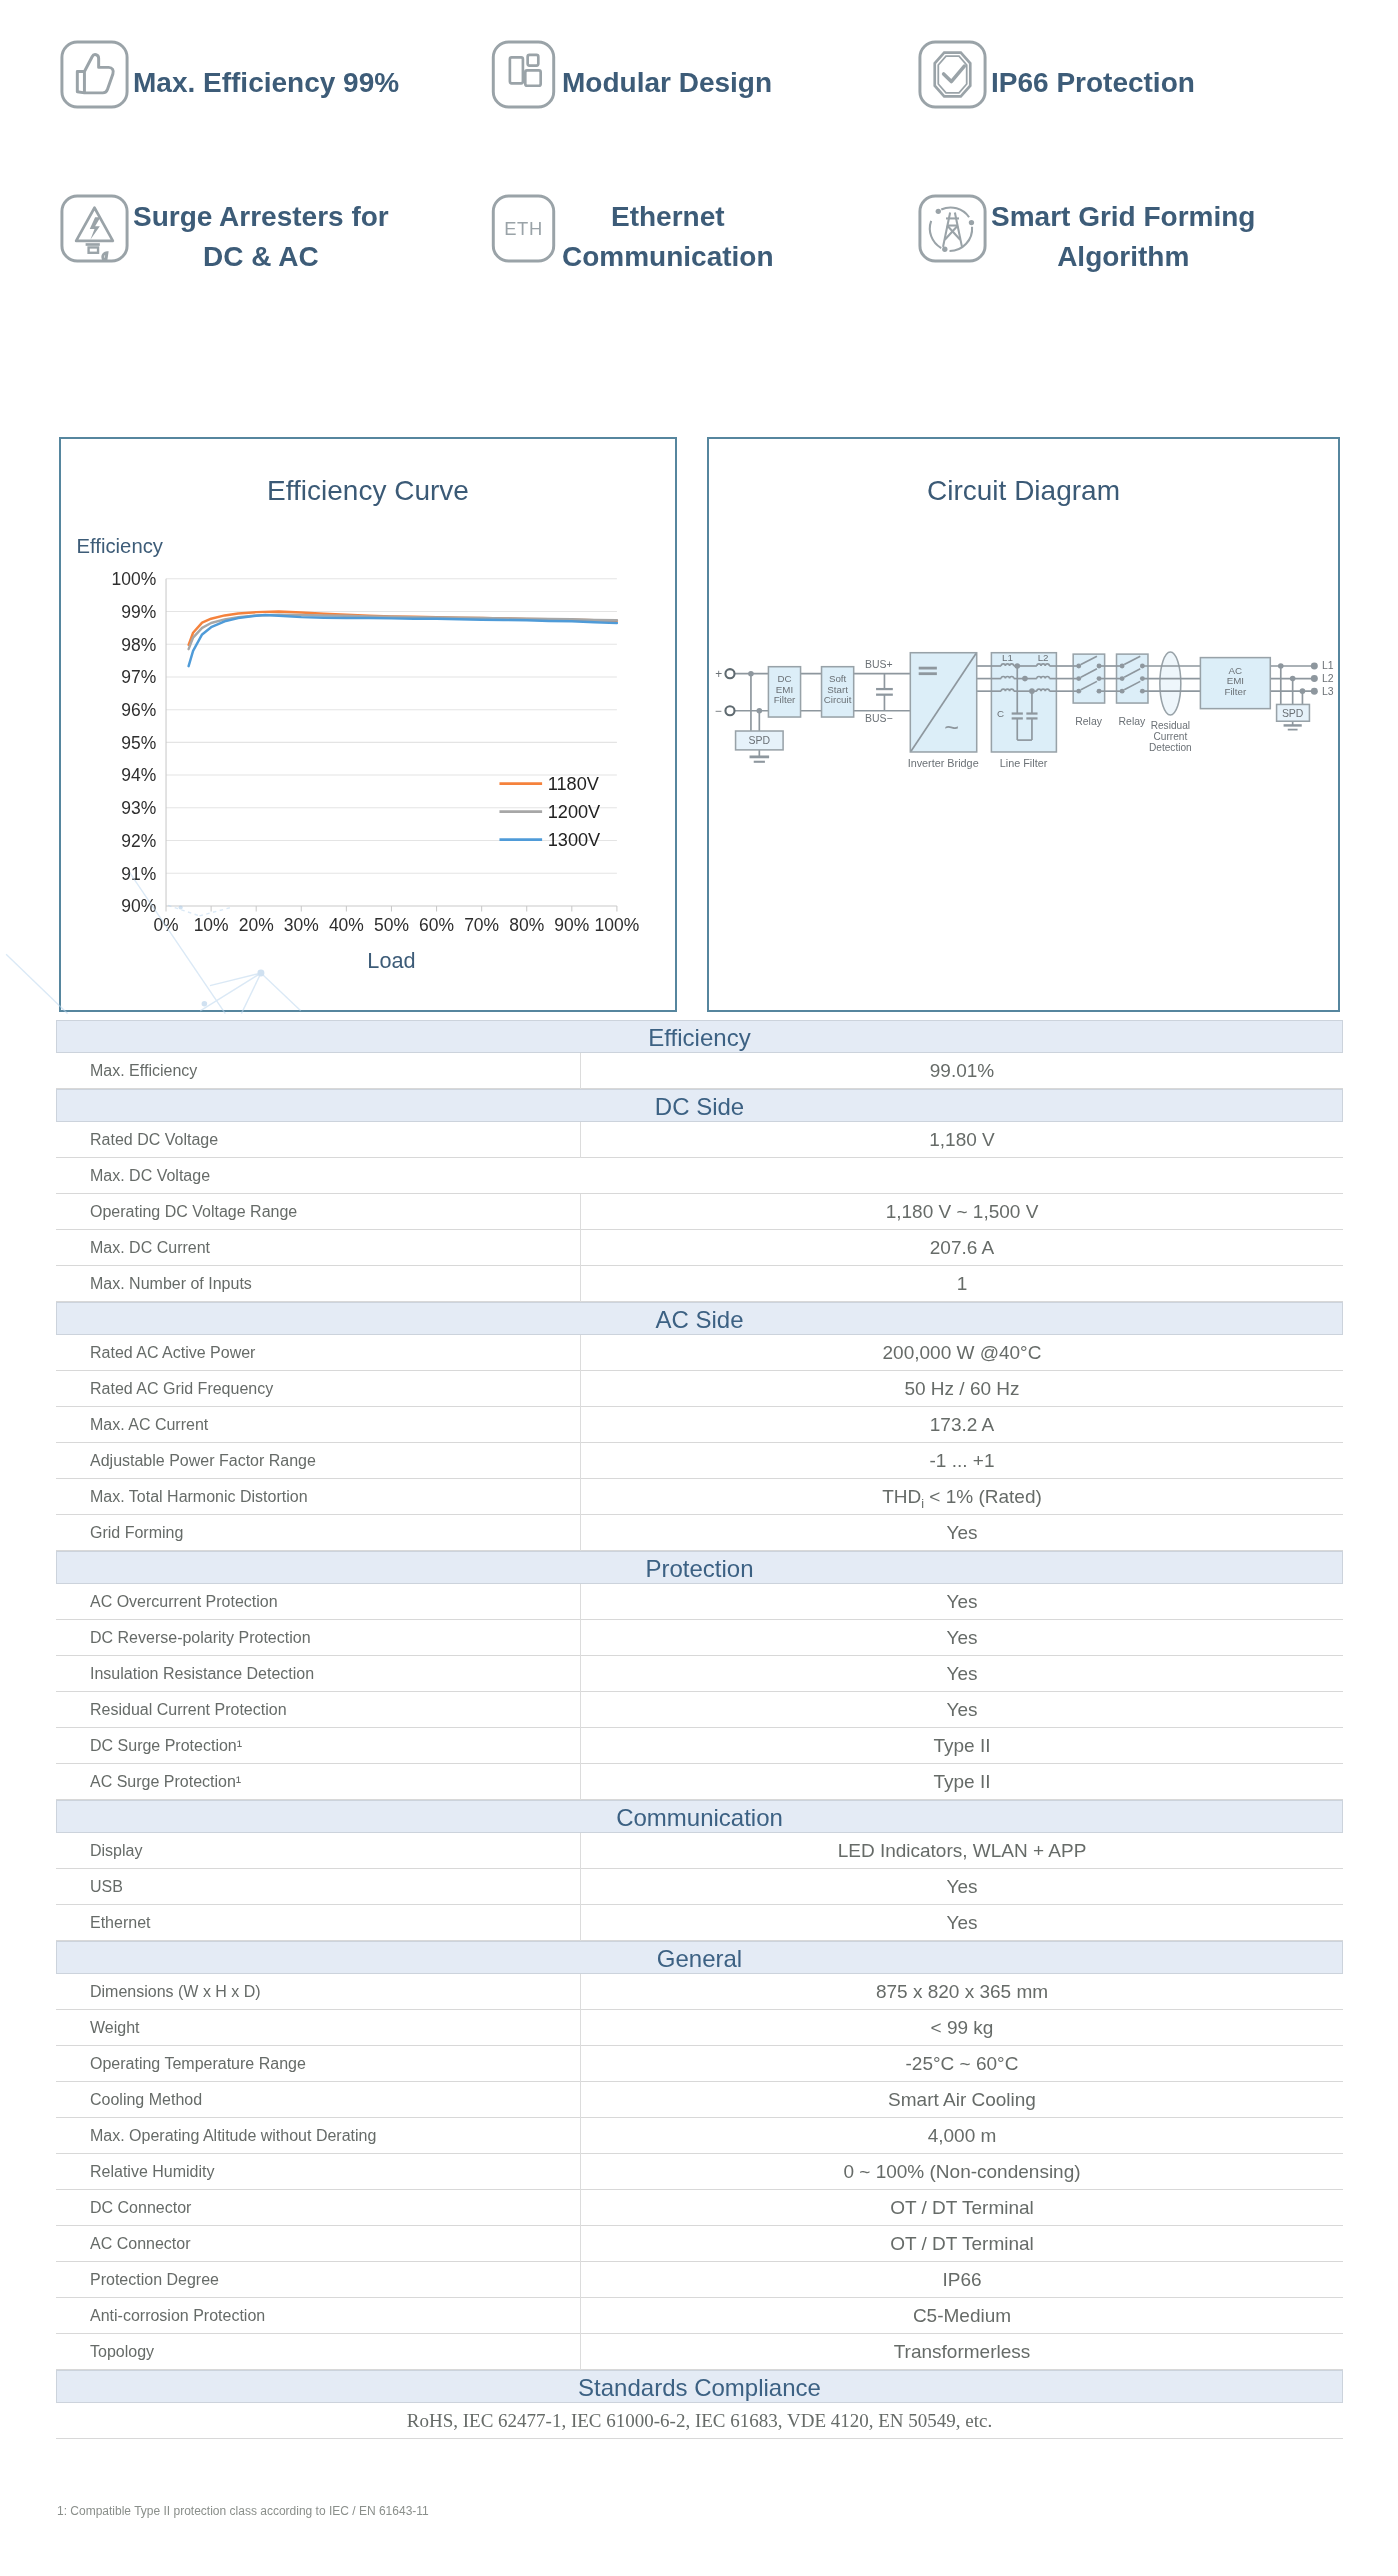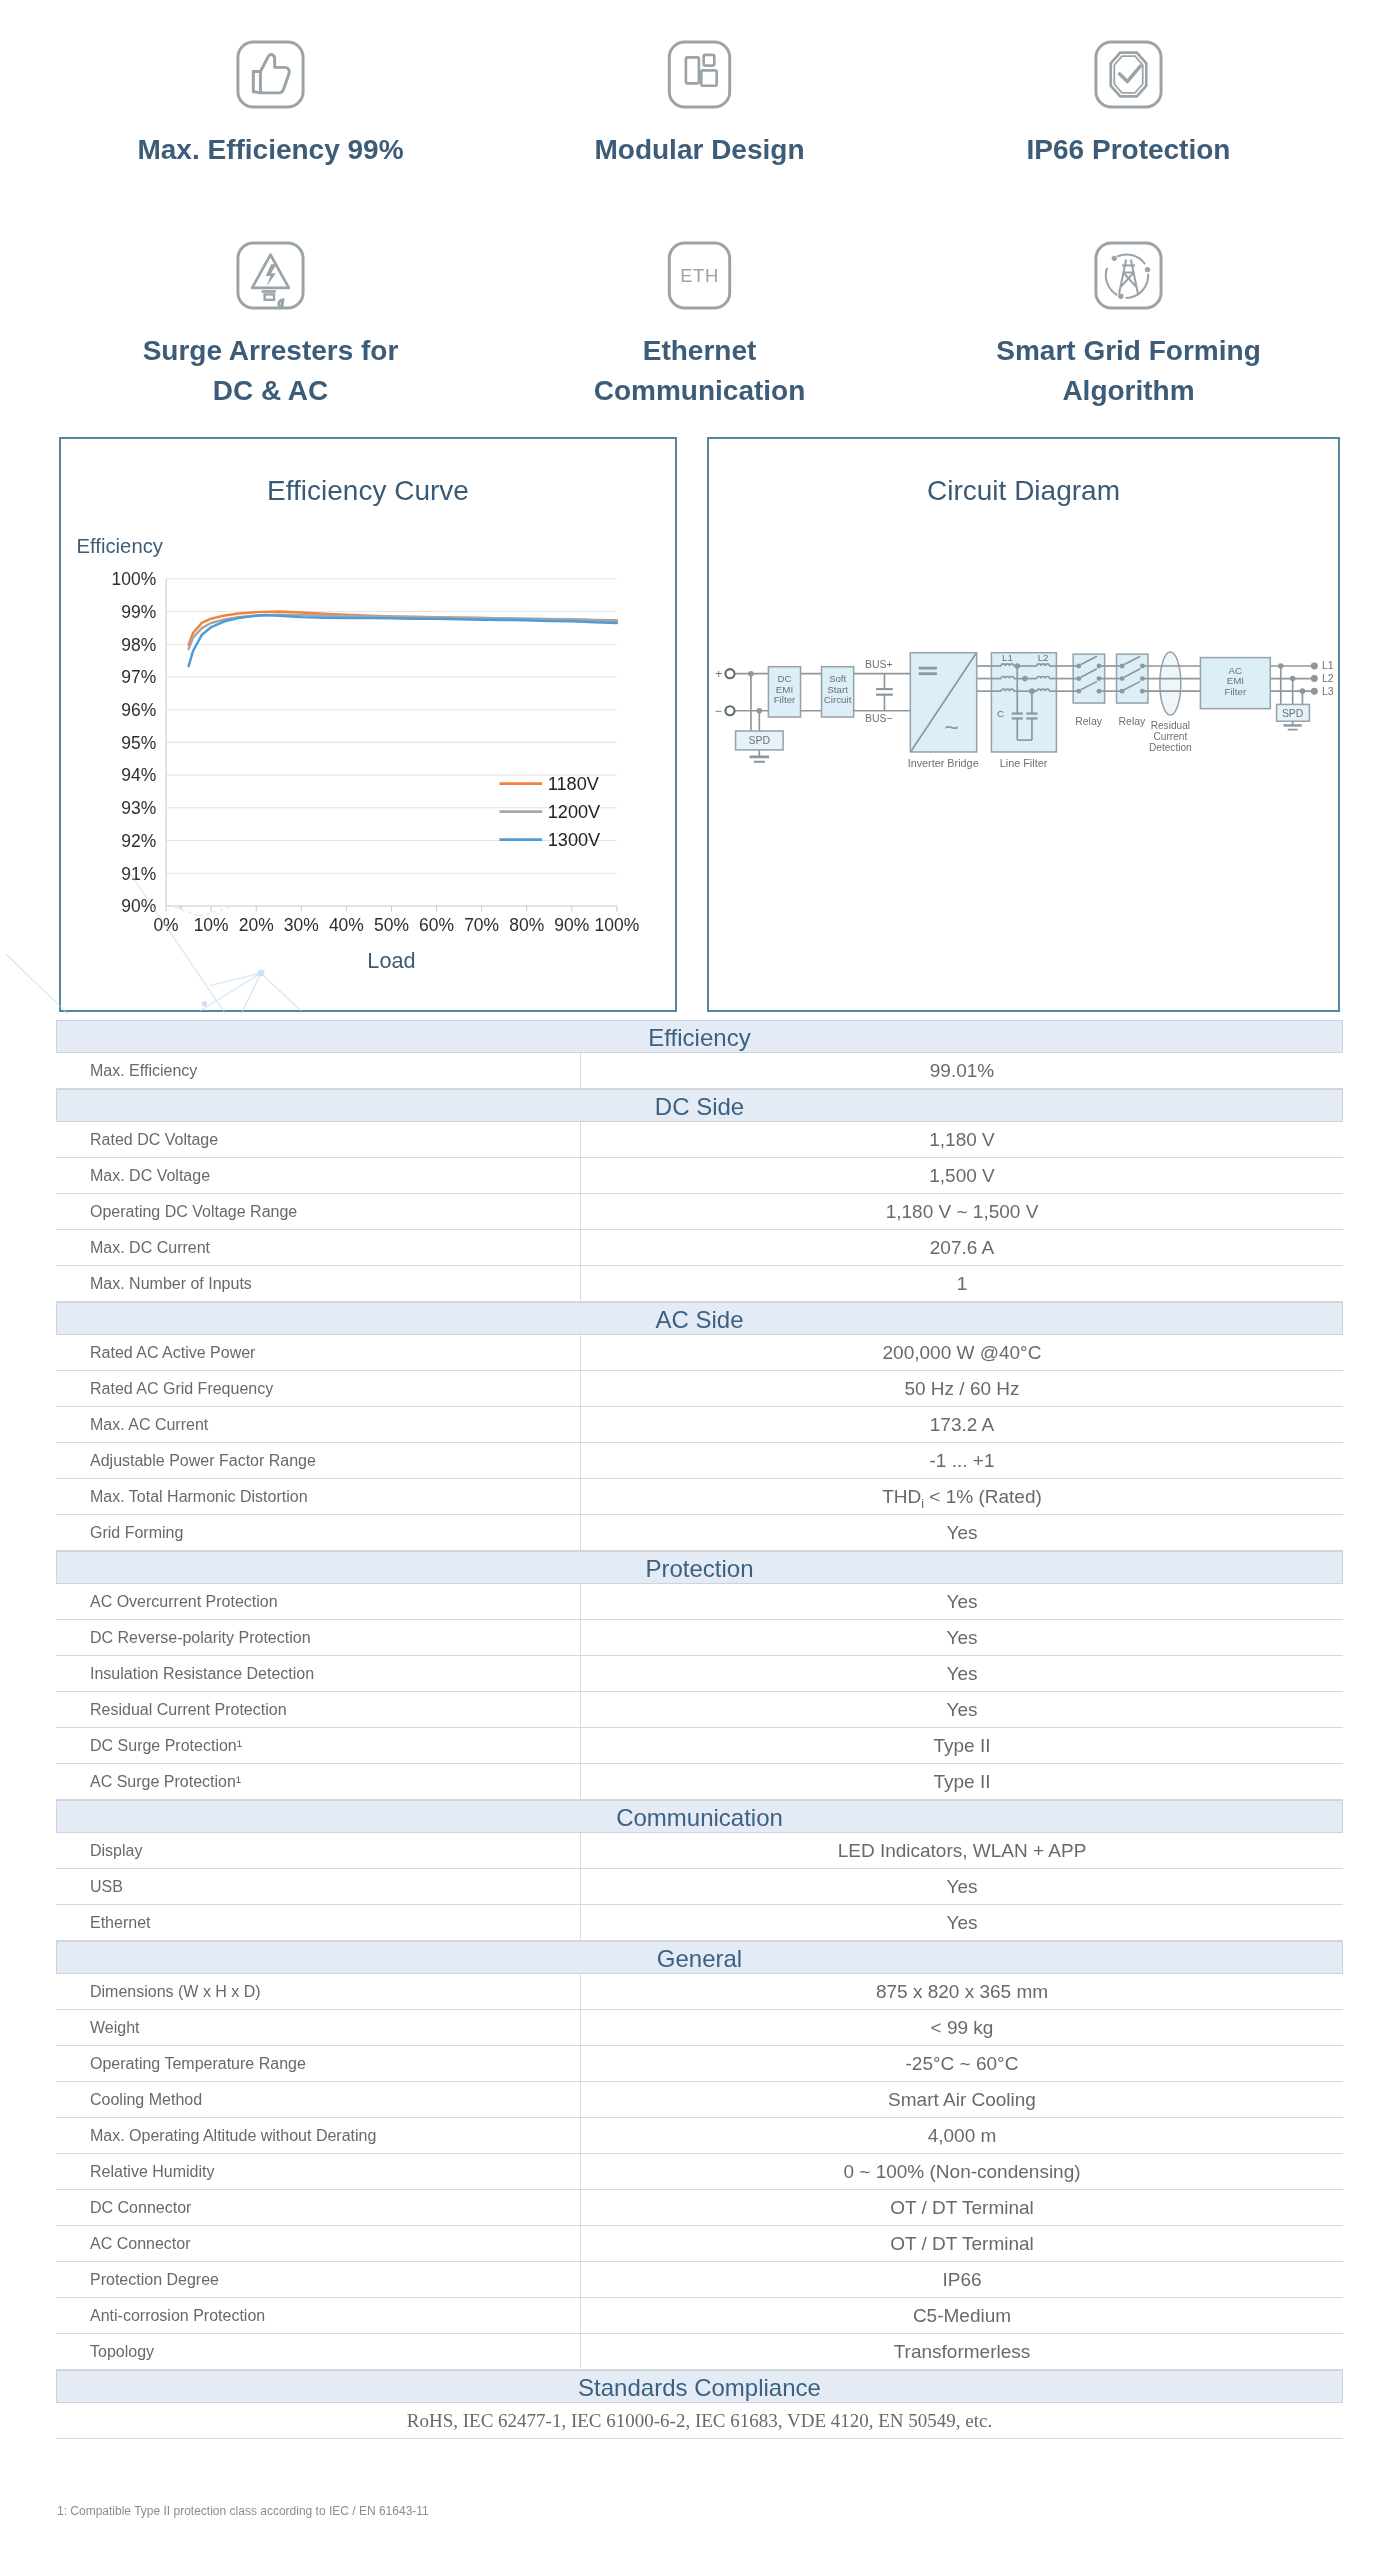--- a/index.html
+++ b/index.html
@@ -4,21 +4,21 @@
 <style>
   html,body{margin:0;padding:0;}
   body{width:1399px;height:2576px;background:#ffffff;position:relative;overflow:hidden;
        font-family:"Liberation Sans", sans-serif;-webkit-font-smoothing:antialiased;}
 
   
   .features{position:absolute;top:0;left:56px;width:1287px;}
   .feature-row{display:grid;grid-template-columns:repeat(3,1fr);}
   .feature-row.r1{margin-top:36px;}
   .feature-row.r2{margin-top:67px;}
-  .feature{display:flex;flex-direction:column;align-items:center;}
+  .feature{display:flex;flex-direction:row;align-items:center;}
   .feature .fe-icon{width:77px;height:77px;}
   .feature .fe-icon svg{width:77px;height:77px;display:block;}
   .feature-label{margin-top:17px;font-size:28px;font-weight:bold;color:#3d5c78;
                  text-align:center;line-height:1.42;}
 
   
   .panel{position:absolute;top:437px;height:575px;border:2.8px solid #56869e;
          background:#ffffff;box-sizing:border-box;z-index:1;}
   #panel-eff{left:59px;width:618px;}
   #panel-circ{left:707px;width:633px;}
@@ -391,21 +391,20 @@
       <div class="spec-label">Max. Efficiency</div>
       <div class="spec-value">99.01%</div>
     </div>
     <div class="section-header">DC Side</div>
     <div class="spec-row">
       <div class="spec-label">Rated DC Voltage</div>
       <div class="spec-value">1,180 V</div>
     </div>
     <div class="spec-row">
       <div class="spec-label">Max. DC Voltage</div>
-      <div class="spec-value">1,500 V</div>
     </div>
     <div class="spec-row">
       <div class="spec-label">Operating DC Voltage Range</div>
       <div class="spec-value">1,180 V ~ 1,500 V</div>
     </div>
     <div class="spec-row">
       <div class="spec-label">Max. DC Current</div>
       <div class="spec-value">207.6 A</div>
     </div>
     <div class="spec-row">

